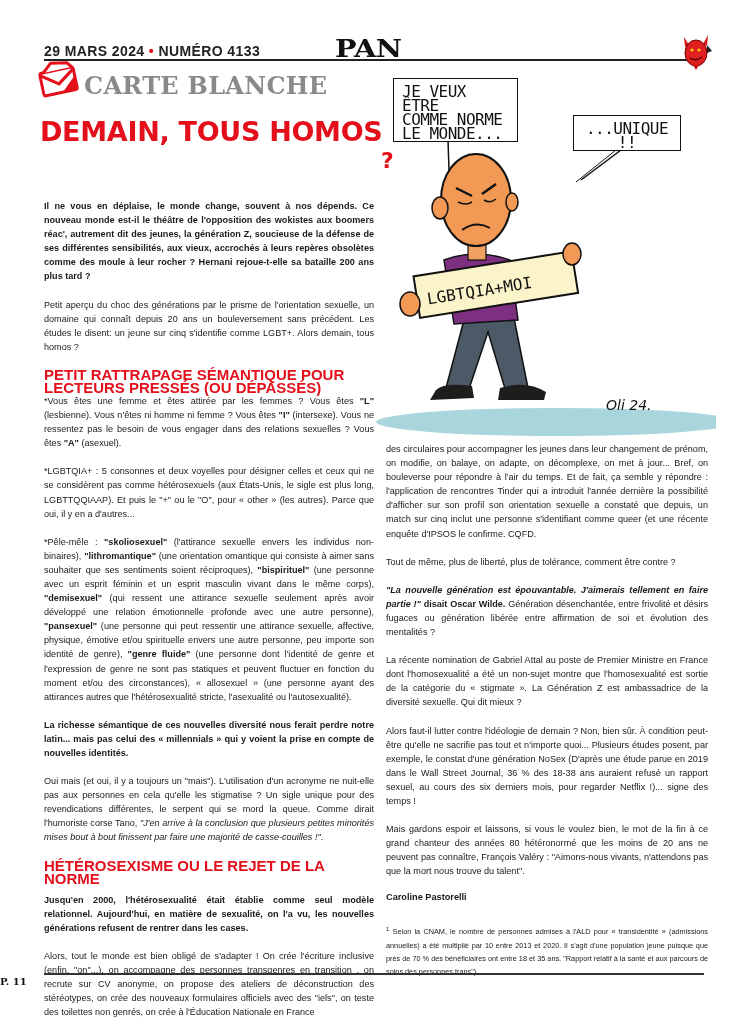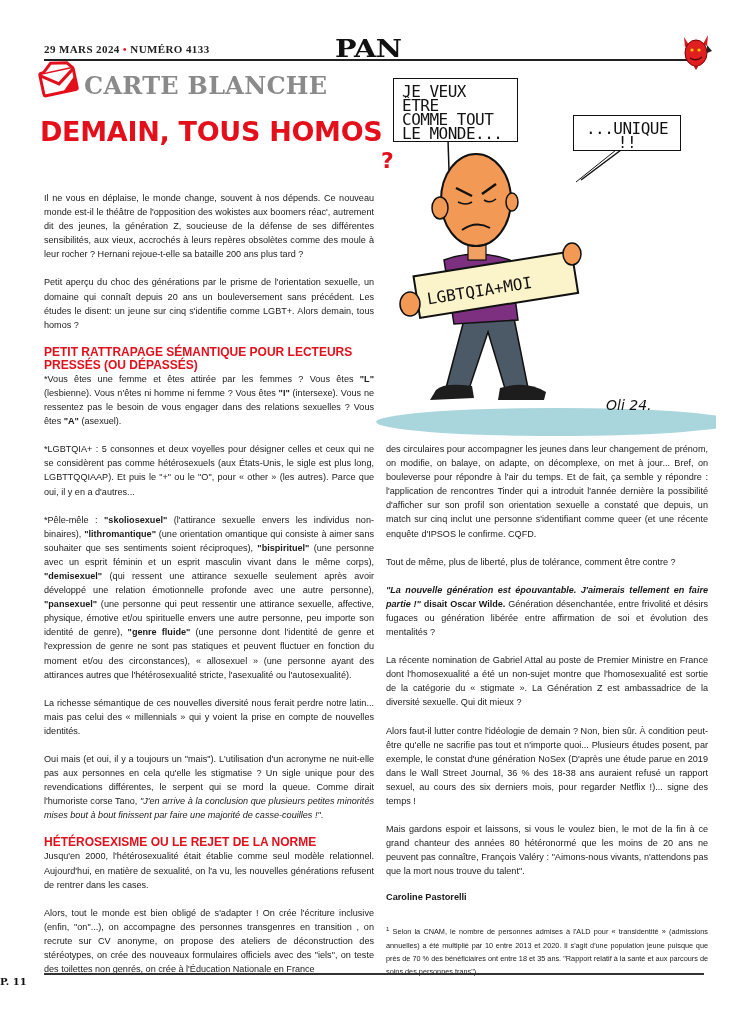--- a/index.html
+++ b/index.html
@@ -1,36 +1,36 @@
 <!DOCTYPE html>
 <html><head>
 <meta charset="utf-8">
 <style>
   * { box-sizing: border-box; margin: 0; padding: 0; }
   html, body { width: 748px; height: 1024px; background: #ffffff; overflow: hidden; }
   body { position: relative; font-family: "Liberation Sans", sans-serif; color: #1a1a1a; }
 
   .masthead { position: absolute; left: 44px; top: 34px; width: 660px; height: 28px; }
-  .mast-date { position: absolute; left: 0; top: 9px; font-family: Liberation Serif, serif; font-weight: bold; font-size: 11px; letter-spacing: 0.4px; color: #222; }
+  .mast-date { position: absolute; left: 0; top: 9px; font-family: Liberation Sans, sans-serif; font-weight: bold; font-size: 14px; letter-spacing: 0.4px; color: #222; }
   .mast-date .dot { color: #e3101c; }
   .mast-title { position: absolute; left: 291px; top: 0; font-family: "DejaVu Serif", serif; font-weight: 900; font-size: 25px; letter-spacing: -0.5px; color: #111; transform: scaleX(1.15); transform-origin: left; }
   .mast-rule { position: absolute; left: 44px; top: 59px; width: 660px; height: 2px; background: #222; }
   .devil { position: absolute; left: 679px; top: 31px; width: 34px; height: 40px; }
 
   .kicker { position: absolute; left: 36px; top: 59px; height: 40px; width: 340px; text-align: right; }
   .envelope { position: absolute; left: 0; top: 0; width: 44px; height: 40px; }
   .kicker-label { position: absolute; left: 48px; top: 12px; font-family: "DejaVu Serif", serif; font-weight: bold; font-size: 24px; color: #8a8a8a; letter-spacing: 0.3px; }
   .headline { position: absolute; left: 40px; top: 116px; font-family: "DejaVu Sans", sans-serif; font-weight: bold; font-size: 27px; color: #e3101c; letter-spacing: -0.3px; }
 
   .col-left { position: absolute; left: 44px; top: 191px; width: 330px; }
   .col-right { position: absolute; left: 386px; top: 442px; width: 322px; }
   p { font-size: 9.1px; line-height: 14.1px; text-align: justify; margin-bottom: 14px; }
-  p.lead { font-weight: normal; }
+  p.lead { font-weight: bold; margin-top: 8px; }
   p.tight { margin-bottom: 8px; }
-  .sec-title { color: #e3101c; font-weight: bold; font-size: 12px; line-height: 13px; text-transform: uppercase; }
+  .sec-title { color: #e3101c; font-weight: bold; font-size: 15px; line-height: 13px; text-transform: uppercase; }
   b.term { font-weight: bold; }
   i.q { font-style: italic; }
   .signature { text-align: left; font-weight: bold; font-size: 9.2px; margin-top: 4px; margin-bottom: 20px; }
   .footnote { font-size: 7.3px; line-height: 13px; text-align: justify; }
 
   .footer-rule { position: absolute; left: 44px; top: 973px; width: 660px; height: 2px; background: #333; }
   .page-num { position: absolute; left: 0; width: 748px; top: 976px; text-align: left; font-family: "DejaVu Serif", serif; font-weight: 900; font-size: 10px; color: #111; }
 
   .cartoon { position: absolute; left: 376px; top: 70px; width: 340px; height: 372px; }
   .bubble { position: absolute; background: #fff; border: 1.6px solid #111; font-family: "DejaVu Sans Mono", monospace; font-size: 16px; line-height: 14px; color: #111; padding: 6px 8px; letter-spacing: -0.5px; }
@@ -105,21 +105,21 @@
       <text x="50" y="222" class="sign-text">LGBTQIA+MOI</text>
     </g>
 
     <ellipse cx="34" cy="234" rx="10" ry="12" fill="#f29a55" stroke="#111" stroke-width="1.5"></ellipse>
     <ellipse cx="196" cy="184" rx="9" ry="11" fill="#f29a55" stroke="#111" stroke-width="1.5"></ellipse>
 
     <text x="230" y="340" font-family="DejaVu Sans, sans-serif" font-size="14" font-style="italic" fill="#111">Oli 24.</text>
   </svg>
   <div class="bubble bubble1">
     <div>JE VEUX ÊTRE</div>
-    <div>COMME TOUT</div>
+    <div>COMME NORME</div>
     <div>LE MONDE...</div>
   </div>
   <div class="bubble bubble2">...UNIQUE !!</div>
   <div class="qmark">?</div>
 </div>
 
 <article class="col-left">
   <p class="lead">Il ne vous en déplaise, le monde change, souvent à nos dépends. Ce nouveau monde est-il le théâtre de l'opposition des wokistes aux boomers réac', autrement dit des jeunes, la génération Z, soucieuse de la défense de ses différentes sensibilités, aux vieux, accrochés à leurs repères obsolètes comme des moule à leur rocher ? Hernani rejoue-t-elle sa bataille 200 ans plus tard ?</p>
   <p>Petit aperçu du choc des générations par le prisme de l'orientation sexuelle, un domaine qui connaît depuis 20 ans un bouleversement sans précédent. Les études le disent: un jeune sur cinq s'identifie comme LGBT+. Alors demain, tous homos ?</p>
 

